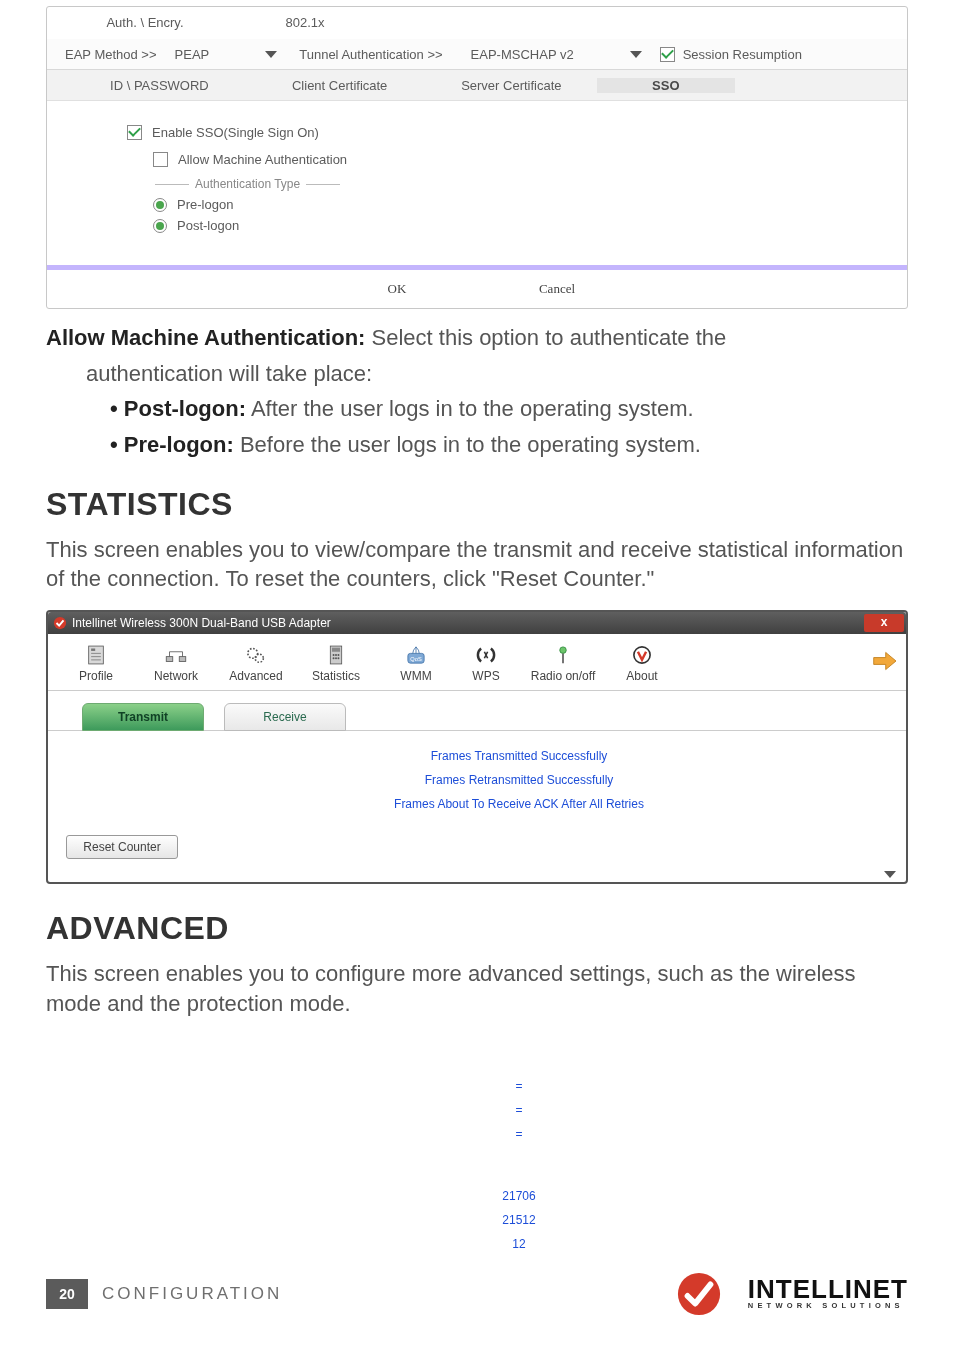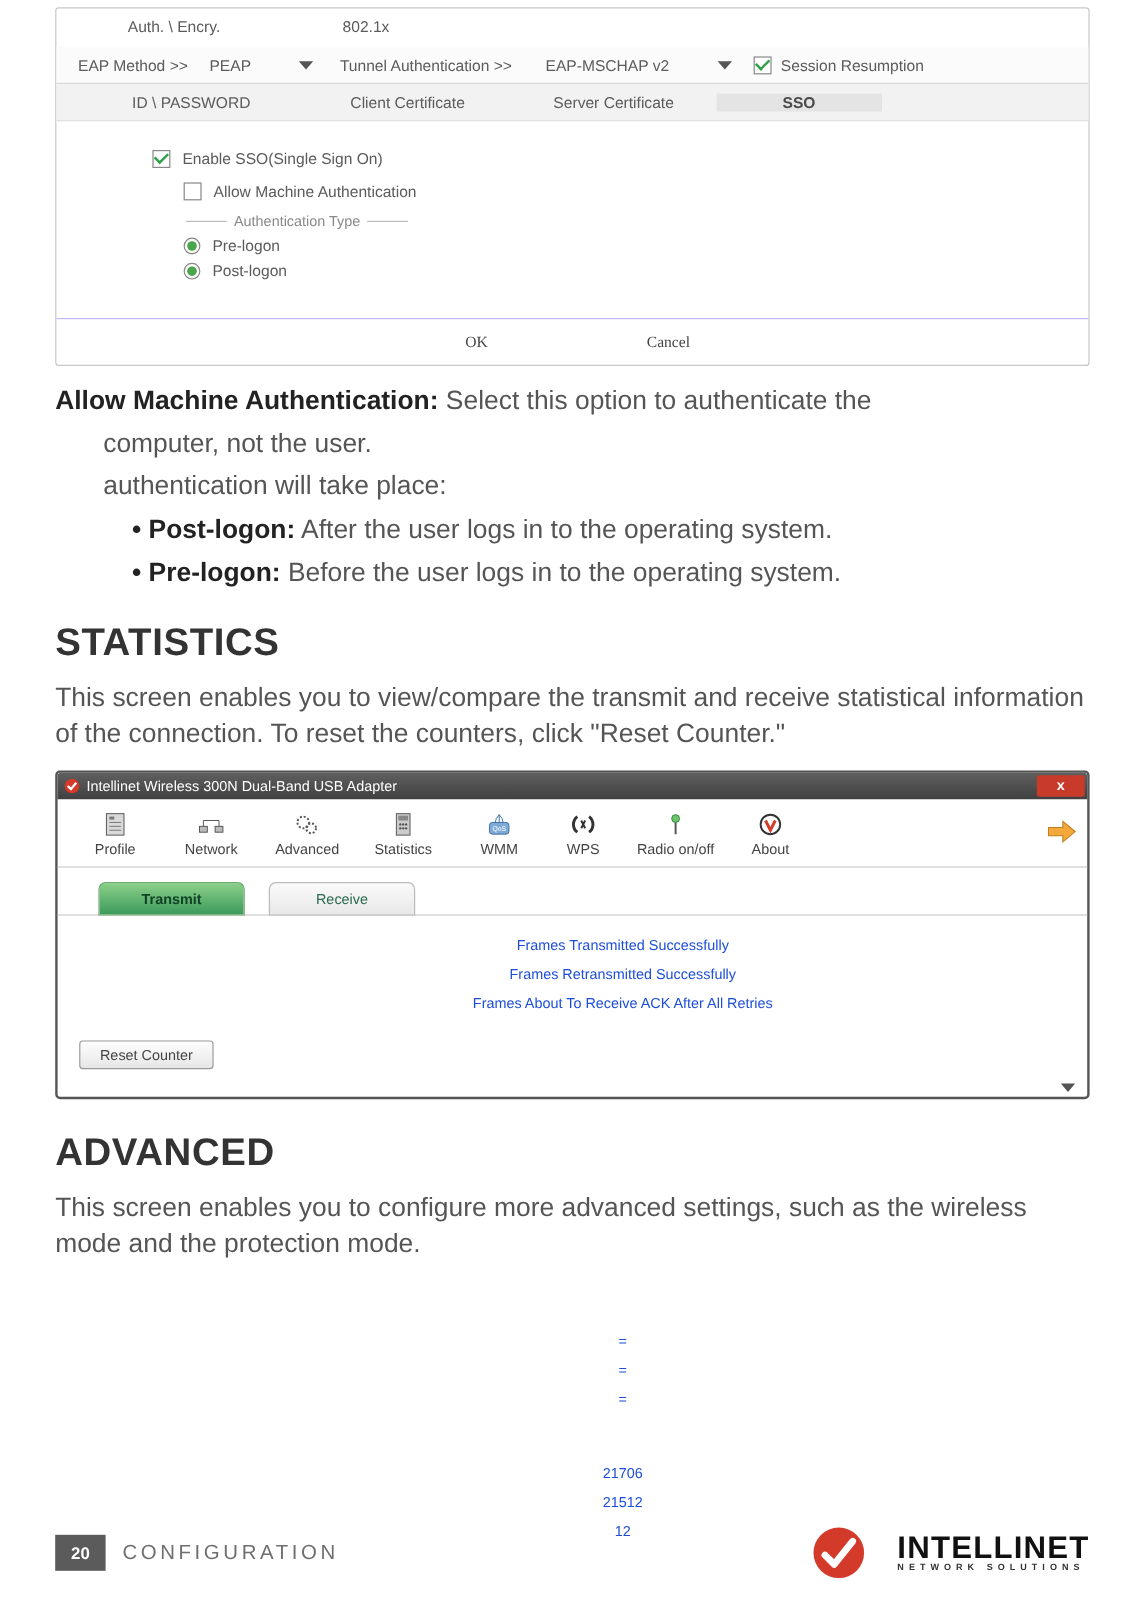--- a/index.html
+++ b/index.html
@@ -3,25 +3,25 @@
 <meta charset="utf-8">
 <style>
   html,body{margin:0;padding:0;background:#fff;font-family:Arial,Helvetica,sans-serif;color:#222;}
   .page{width:954px;min-height:1345px;margin:0 auto;position:relative;padding:0 46px 120px 46px;box-sizing:border-box;}
   
   .fig1{border:1px solid #c8c8c8;border-radius:3px;margin:6px 0 14px 0;font-size:13px;color:#5b5b5b;}
   .fig1-tabs{display:flex;align-items:center;height:32px;padding:0 18px;}
   .fig1-tab{width:160px;text-align:center;line-height:32px;}
   .fig1-second{height:30px;border-bottom:1px solid #d8d8d8;background:#fbfbfb;padding:0 18px;display:flex;align-items:center;}
   .fig1-second .lbl{margin-right:18px;}
-  .fig1-second .dd{display:flex;align-items:center;gap:40px;}
+  .fig1-second .dd{display:flex;align-items:center;gap:56px;}
   .fig1-third{height:30px;background:#f2f2f2;padding:0 18px;display:flex;align-items:center;border-bottom:1px solid #e0e0e0;}
   .fig1-third .cell{flex:1;text-align:center;}
   .fig1-third .sel{background:#e4e4e4;font-weight:bold;color:#4a4a4a;}
-  .fig1-body{padding:18px 18px 26px 80px;border-bottom:1px solid #c4b5fd;}
+  .fig1-body{padding:18px 18px 26px 80px;border-bottom:5px solid #c4b5fd;}
   .fig1-row{display:flex;align-items:center;gap:10px;margin:6px 0;}
   .chk{width:13px;height:13px;border:1px solid #888;background:#fff;display:inline-block;}
   .chk.on::after{content:"";display:block;width:9px;height:5px;border-left:2px solid #2ea049;border-bottom:2px solid #2ea049;transform:rotate(-45deg);margin:1px 0 0 1px;}
   .radio{width:12px;height:12px;border:1px solid #888;border-radius:50%;display:inline-block;position:relative;}
   .radio.on::after{content:"";position:absolute;inset:2px;border-radius:50%;background:#4aa54d;}
   .fig1-legend{display:flex;align-items:center;color:#888;margin:10px 0 6px 22px;font-size:12px;}
   .fig1-legend .line{flex:0 0 34px;border-top:1px solid #bbb;margin:0 6px;}
   .fig1-foot{height:38px;display:flex;justify-content:center;align-items:center;gap:90px;}
   .fbtn{min-width:70px;text-align:center;color:#444;font-family:Liberation Serif, serif;}
   .dd-caret{width:0;height:0;border-left:6px solid transparent;border-right:6px solid transparent;border-top:7px solid #555;display:inline-block;}
@@ -125,21 +125,20 @@
     </div>
     <div class="fig1-foot">
       <div class="fbtn">OK</div>
       <div class="fbtn">Cancel</div>
     </div>
   </div>
 
   <div class="para">
     <strong>Allow Machine Authentication:</strong><span> Select this option to authenticate the</span>
   </div>
-  <div class="para indent">computer, not the user.</div>
   <div class="para indent">authentication will take place:</div>
   <div class="para bullet">
     <strong>• Post-logon:</strong><span> After the user logs in to the operating system.</span>
   </div>
   <div class="para bullet">
     <strong>• Pre-logon:</strong><span> Before the user logs in to the operating system.</span>
   </div>
 
   <h2>STATISTICS</h2>
   <div class="para">This screen enables you to view/compare the transmit and receive statistical information of the connection. To reset the counters, click "Reset Counter."</div>

